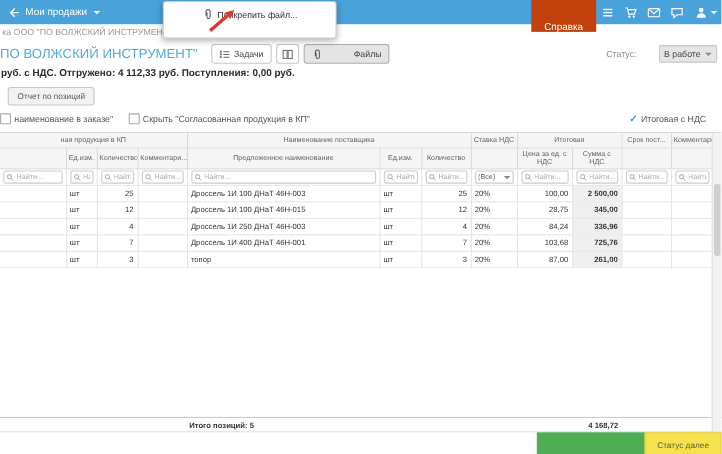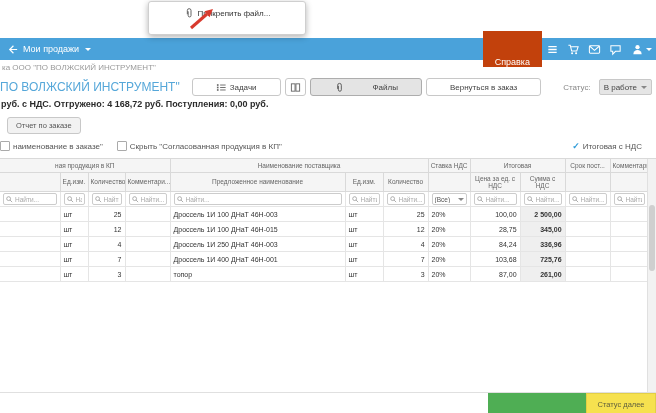--- a/index.html
+++ b/index.html
@@ -1,20 +1,20 @@
 <!DOCTYPE html>
 <html><head>
 <meta charset="utf-8">
 <style>
   html,body{margin:0;padding:0;}
   body{width:656px;height:413px;overflow:hidden;position:relative;background:#fff;
        font-family:"Liberation Sans",sans-serif;color:#333;}
 
   
-  .topbar{height:22px;background:#4aa2da;display:flex;align-items:center;color:#fff;font-size:9px;margin-top:38px;}
+  .topbar{height:22px;background:#4aa2da;display:flex;align-items:center;color:#fff;font-size:9px;}
   .tb-left{display:flex;align-items:center;gap:4px;padding-left:6px;cursor:pointer;}
   .tb-spacer{flex:1;}
   .help-btn{background:#c2410c;height:36px;display:flex;align-items:flex-end;padding:0 12px;cursor:pointer;}
   .tb-icon{width:21px;height:22px;display:flex;align-items:center;justify-content:center;cursor:pointer;}
   .ic{width:13px;height:13px;}
   .caret{width:0;height:0;border-left:3px solid transparent;border-right:3px solid transparent;
          border-top:3px solid #fff;display:inline-block;margin-left:2px;}
   .caret.g{border-top-color:#888;margin-left:0;}
 
   
@@ -23,25 +23,25 @@
   .popup-item{display:flex;align-items:center;justify-content:center;gap:4px;
               padding-top:5px;font-size:8px;color:#333;cursor:pointer;}
   .clip{width:10px;height:12px;}
   .red-arrow{position:absolute;left:186px;top:5px;width:30px;height:26px;z-index:60;}
 
   
   .breadcrumb{height:12px;padding:3px 0 0 2px;font-size:8px;color:#999;white-space:nowrap;}
   .title-row{height:24px;display:flex;align-items:center;gap:4px;}
   .page-title{color:#55a7d9;font-size:12px;white-space:nowrap;margin-right:8px;}
   .btn{border:1px solid #c8c8c8;background:#fff;border-radius:3px;height:16px;display:flex;
-       align-items:center;gap:3px;padding:0 23px;font-size:8px;color:#444;cursor:pointer;white-space:nowrap;}
+       align-items:center;gap:3px;padding:0 6px;font-size:8px;color:#444;cursor:pointer;white-space:nowrap;}
   .btn.active{background:#e4e4e4;border-color:#adadad;gap:28px;}
   .btn.icon-only{padding:0 4px;}
   .bic{width:11px;height:11px;}
-  .status-wrap{margin-left:auto;display:flex;align-items:center;gap:8px;padding-right:4px;}
+  .status-wrap{margin-left:auto;display:flex;align-items:center;gap:20px;padding-right:4px;}
   .status-label{font-size:8px;color:#888;}
   .status-select{border:1px solid #c8c8c8;border-radius:2px;background:#e5e5e5;height:14px;
                  display:flex;align-items:center;gap:4px;padding:0 4px;font-size:8px;color:#444;cursor:pointer;}
   .summary{height:14px;font-size:9px;font-weight:bold;color:#2b2b2b;padding-left:1px;white-space:nowrap;}
   .report-row{height:24px;display:flex;align-items:center;}
   .report-btn{margin-left:7px;border:1px solid #c8c8c8;background:#f2f2f2;border-radius:3px;height:15px;
               display:flex;align-items:center;padding:0 8px;font-size:7.5px;color:#555;cursor:pointer;}
   .options-row{height:18px;display:flex;align-items:center;gap:14px;font-size:8px;color:#555;}
   .chk{width:8px;height:8px;border:1px solid #aaa;background:#fff;border-radius:1px;display:inline-block;flex:none;}
   .opt{display:flex;align-items:center;gap:3px;cursor:pointer;white-space:nowrap;}
@@ -149,37 +149,34 @@
       <rect x="1.5" y="2" width="4" height="8" fill="none" stroke="#666" stroke-width="1"></rect>
       <rect x="6.5" y="2" width="4" height="8" fill="none" stroke="#666" stroke-width="1"></rect>
     </svg>
   </div>
   <div class="btn active">
     <svg class="bic" viewBox="0 0 12 12">
       <path d="M4 7.5 V3.5 a2 2 0 0 1 4 0 v5 a1.6 1.6 0 0 1 -3.2 0 V4.2" fill="none" stroke="#555" stroke-width="1"></path>
     </svg>
     <span>Файлы</span>
   </div>
-  <div class="btn">
-    <span>Вернуться в заказ</span>
-  </div>
   <div class="status-wrap">
     <span class="status-label">Статус:</span>
     <div class="status-select">
       <span>В работе</span>
       <span class="caret g"></span>
     </div>
   </div>
 </div>
 
-<div class="summary">руб. с НДС. Отгружено: 4 168,72 руб. Поступления: 0,00 руб.</div>
+<div class="summary">руб. с НДС. Отгружено: 4 112,33 руб. Поступления: 0,00 руб.</div>
 
 <div class="report-row">
   <div class="report-btn">
-    <span>Отчет по заказе</span>
+    <span>Отчет по позиций</span>
   </div>
 </div>
 
 <div class="options-row">
   <label class="opt">
     <span class="chk"></span>
     <span>наименование в заказе"</span>
   </label>
   <label class="opt">
     <span class="chk"></span>

